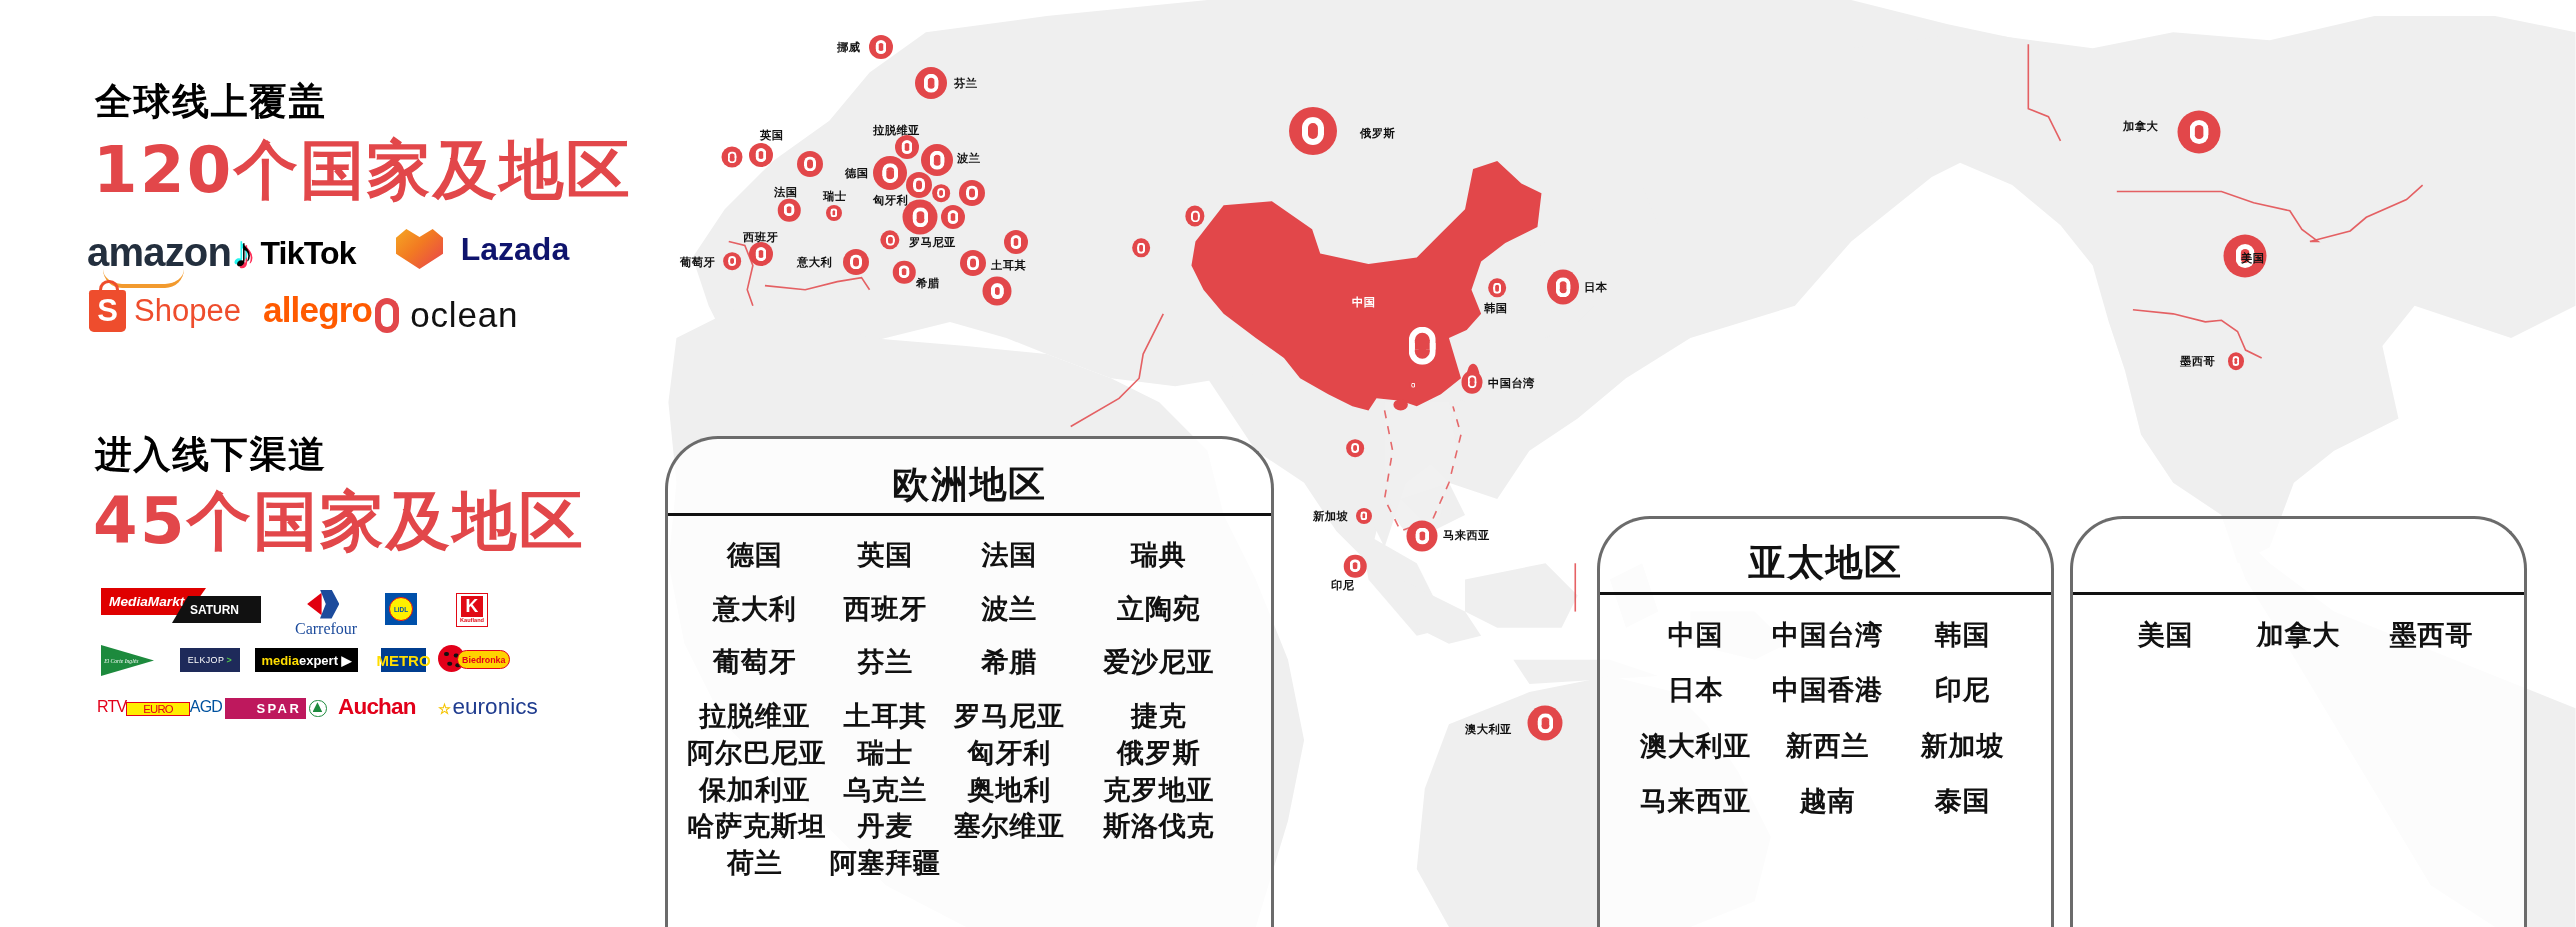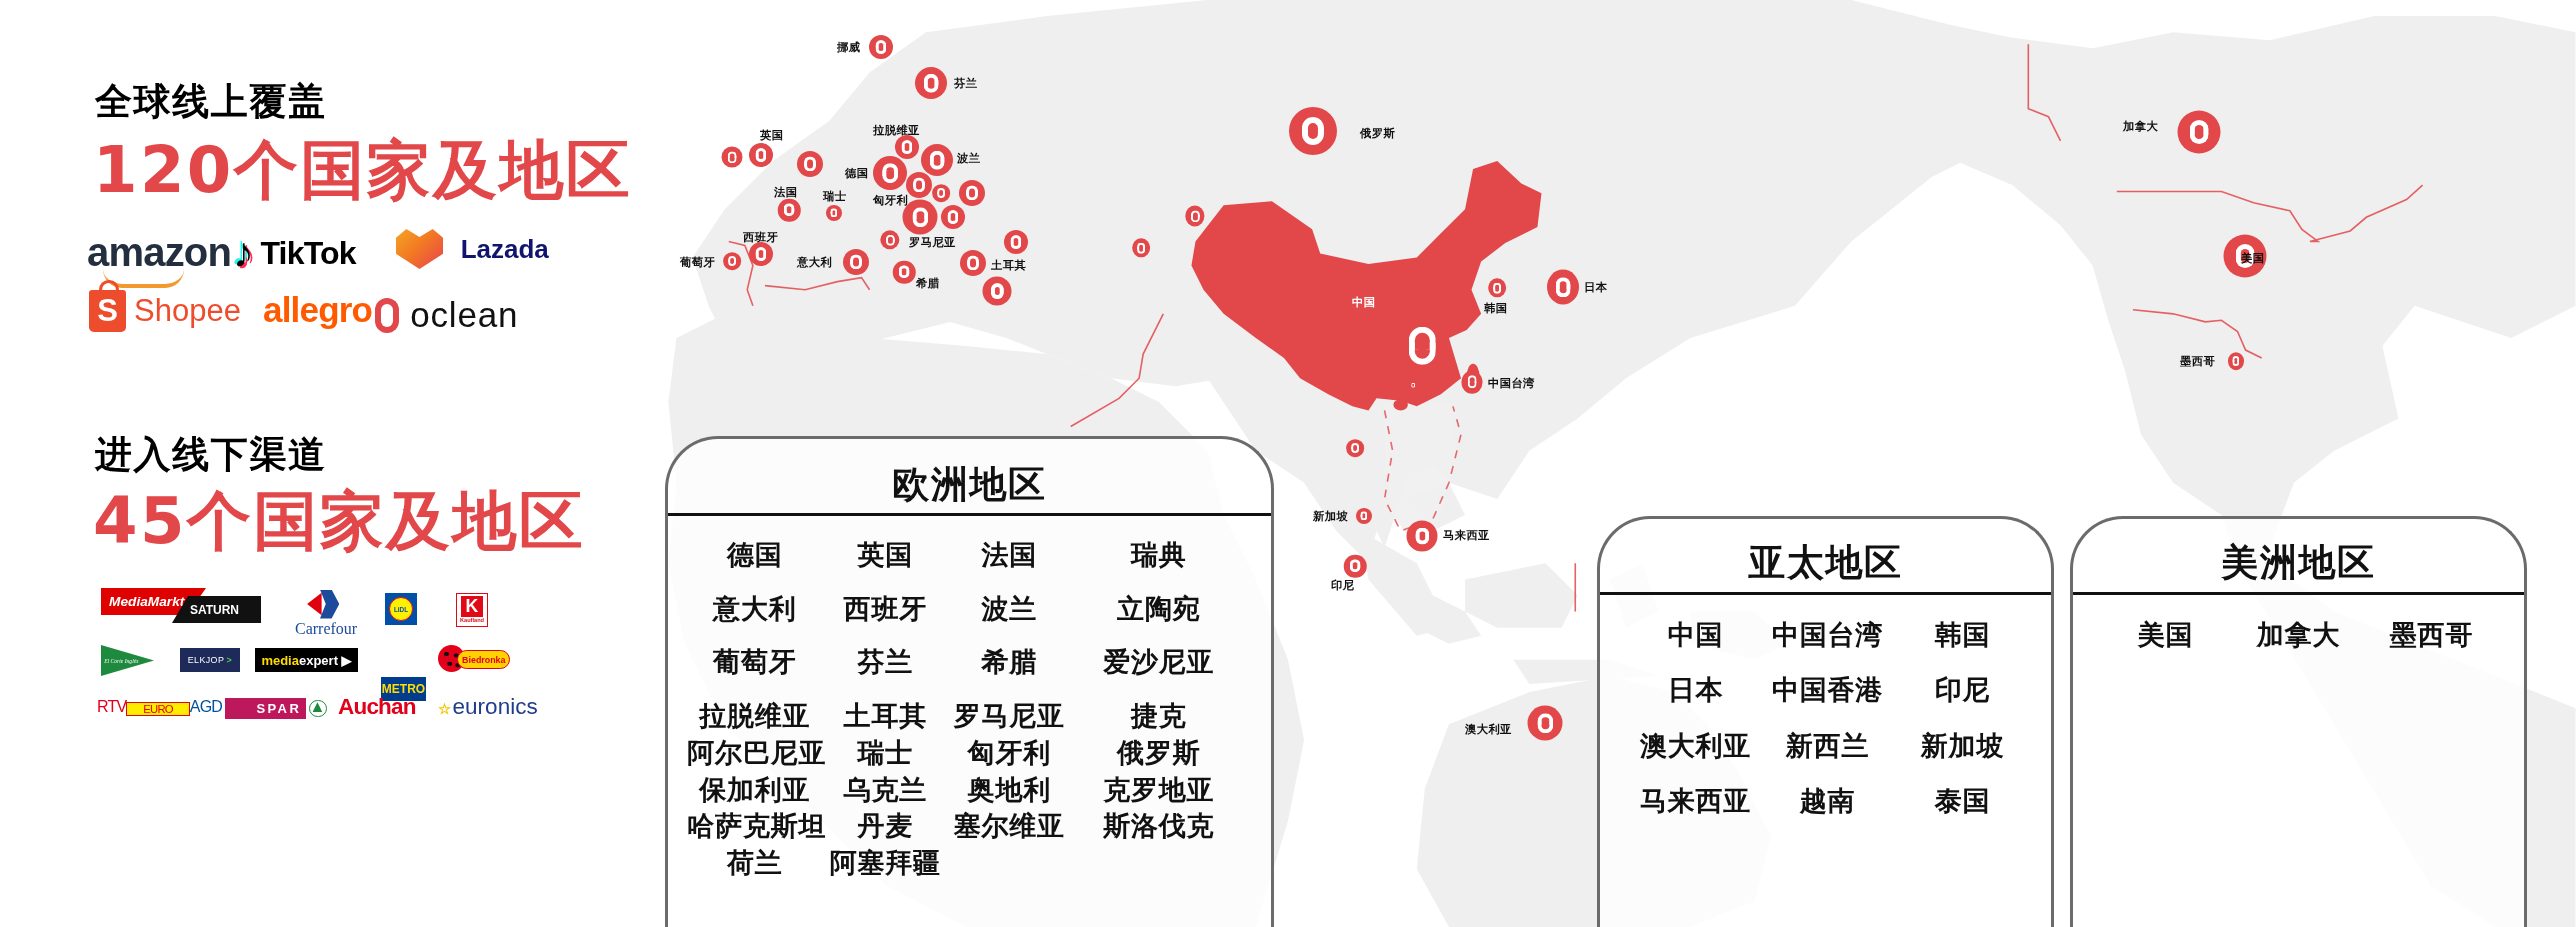--- a/index.html
+++ b/index.html
@@ -26,21 +26,21 @@
   .h-black { position: absolute; left: 95px; font-weight: bold; font-size: 37px; color: #000; letter-spacing: 1.6px; z-index: 4; }
   .h-red { position: absolute; left: 93px; font-weight: bold; font-size: 64px; color: #e2474a; letter-spacing: 2.4px; z-index: 4; line-height: 1; }
 
   .logo { position: absolute; z-index: 4; display: flex; align-items: center; font-family: "Liberation Sans", sans-serif; white-space: nowrap; }
   .amazon-txt { font-weight: bold; font-size: 40px; color: #232f3e; letter-spacing: -0.8px; line-height: 1; position: relative; }
   .amazon-smile { position: absolute; left: 16px; bottom: -16px; width: 81px; height: 19.3px; border-bottom: 4.8px solid #f29a2e; border-radius: 0 0 48px 48px; }
   .tiktok-note { font-size: 42px; font-weight: bold; color: #000; text-shadow: -2.4px -1.6px 0 #25f4ee, 2.4px 1.6px 0 #fe2c55; line-height: 1; margin-right: 6.4px; }
   .tiktok-txt { font-size: 32px; font-weight: bold; color: #000; letter-spacing: -0.8px; }
   .lazada-heart { width: 47px; height: 40px; position: relative; margin-right: 17.7px; }
   .lazada-heart::before { content: ""; position: absolute; left: 0; top: 0; width: 47px; height: 40px; background: linear-gradient(135deg, #f5a623 0%, #f27a22 45%, #e8414f 100%); clip-path: polygon(0 22%, 22% 0, 50% 20%, 78% 0, 100% 22%, 100% 62%, 50% 100%, 0 62%); }
-  .lazada-txt { font-size: 26px; color: #0f146d; font-weight: bold; letter-spacing: 0; }
+  .lazada-txt { font-size: 32px; color: #0f146d; font-weight: bold; letter-spacing: 0; }
   .shopee-bag { width: 37px; height: 42px; background: #ee4d2d; border-radius: 3.2px 3.2px 4.8px 4.8px; color: #fff; font-size: 31px; font-weight: bold; display: flex; align-items: center; justify-content: center; margin-right: 8px; position: relative; }
   .shopee-bag::before { content: ""; position: absolute; top: -9.7px; left: 9.7px; width: 14.5px; height: 13px; border: 3.2px solid #ee4d2d; border-bottom: 0; border-radius: 9.7px 9.7px 0 0; }
   .shopee-txt { font-size: 31px; color: #ee4d2d; }
   .allegro-txt { font-size: 35px; color: #ff5a00; font-weight: bold; letter-spacing: -0.8px; }
   .oclean-mark { width: 24px; height: 35px; position: relative; margin-right: 11.3px; --rw: 6.4px; }
   .oclean-mark::before, .oclean-mark::after { content: ""; position: absolute; left: 0; right: 0; border: solid #e2474a; }
   .oclean-mark::before { top: 0; height: 42%; border-width: var(--rw) var(--rw) 0 var(--rw); border-radius: 804px 804px 0 0; }
   .oclean-mark::after { bottom: 0; height: 42%; border-width: 0 var(--rw) var(--rw) var(--rw); border-radius: 0 0 804px 804px; }
   .oclean-txt { font-size: 35px; color: #111; letter-spacing: 0.8px; }
 
@@ -56,21 +56,21 @@
   .lidl { position: absolute; z-index: 4; width: 32px; height: 32px; background: #0050aa; display: flex; align-items: center; justify-content: center; }
   .lidl span { width: 24px; height: 24px; border-radius: 50%; background: #fff000; border: 1.6px solid #e60a14; color: #0050aa; font-size: 6.4px; font-weight: bold; display: flex; align-items: center; justify-content: center; font-family: "Liberation Sans", sans-serif; }
   .kaufland { position: absolute; z-index: 4; width: 32px; height: 34px; border: 1.6px solid #e10915; background: #fff; display: flex; flex-direction: column; align-items: center; justify-content: flex-start; }
   .kaufland .k { width: 22.5px; height: 21px; background: #e10915; color: #fff; font-weight: bold; font-size: 17.7px; line-height: 21px; text-align: center; margin-top: 1.6px; font-family: "Liberation Sans", sans-serif; }
   .kaufland .kt { font-size: 5.6px; color: #e10915; font-weight: bold; font-family: "Liberation Sans", sans-serif; }
   .eci { position: absolute; z-index: 4; width: 53px; height: 31px; background: #1d8a3d; clip-path: polygon(0 0, 100% 50%, 0 100%); color: #fff; font-size: 5.6px; font-style: italic; display: flex; align-items: center; padding-left: 3.2px; font-family: "Liberation Serif", serif; }
   .elkjop { position: absolute; z-index: 4; width: 60px; height: 24px; background: #1e2a5a; color: #fff; font-size: 8.9px; display: flex; align-items: center; justify-content: center; font-family: "Liberation Sans", sans-serif; letter-spacing: 0.4px; }
   .elkjop b { color: #50c84b; margin-left: 2.4px; }
   .mediaexpert { position: absolute; z-index: 4; width: 103px; height: 24px; background: #000; color: #ffdd00; font-size: 13px; font-weight: bold; display: flex; align-items: center; justify-content: center; font-family: "Liberation Sans", sans-serif; }
   .mediaexpert i { font-style: normal; color: #fff; }
-  .metro { position: absolute; z-index: 4; width: 45px; height: 24px; background: #003d8f; color: #ffdd00; font-size: 12px; font-weight: bold; display: flex; align-items: center; justify-content: center; font-family: "Liberation Sans", sans-serif; margin-top: 29px; }
+  .metro { position: absolute; z-index: 4; width: 45px; height: 24px; background: #003d8f; color: #ffdd00; font-size: 15px; font-weight: bold; display: flex; align-items: center; justify-content: center; font-family: "Liberation Sans", sans-serif; }
   .biedronka { position: absolute; z-index: 4; width: 74px; height: 32px; }
   .biedronka .bug { position: absolute; left: 0; top: 3.2px; width: 27px; height: 27px; border-radius: 50%; background: #e2001a; }
   .biedronka .bug::after { content: ""; position: absolute; left: 6.4px; top: 6.4px; width: 4.8px; height: 4.8px; border-radius: 50%; background: #111; box-shadow: 9.7px 1.6px 0 #111, 3.2px 9.7px 0 #111, 11.3px 11.3px 0 #111; }
   .biedronka .pill { position: absolute; left: 19.3px; top: 8px; width: 53px; height: 19.3px; background: #ffd200; border: 1.6px solid #e2001a; border-radius: 11.3px; color: #e2001a; font-size: 8.9px; font-weight: bold; display: flex; align-items: center; justify-content: center; font-family: "Liberation Sans", sans-serif; }
   .rtv { position: absolute; z-index: 4; display: flex; align-items: flex-end; font-family: "Liberation Sans", sans-serif; font-weight: normal; font-size: 16px; letter-spacing: -0.8px; }
   .rtv .r { color: #e2001a; }
   .rtv .e { background: #ffed00; color: #e2001a; border: 1.6px solid #e2001a; font-size: 11.3px; padding: 0 16px; }
   .rtv .a { color: #00529f; }
   .spar { position: absolute; z-index: 4; display: flex; align-items: center; }
   .spar .bar { width: 81px; height: 21px; background: #be185d; color: #fff; font-weight: bold; font-size: 13px; letter-spacing: 2.4px; display: flex; align-items: center; justify-content: flex-end; padding-right: 4.8px; font-family: "Liberation Sans", sans-serif; }
@@ -411,21 +411,20 @@
     <span class="cell">澳大利亚</span>
     <span class="cell">新西兰</span>
     <span class="cell">新加坡</span>
     <span class="cell">马来西亚</span>
     <span class="cell">越南</span>
     <span class="cell">泰国</span>
   </div>
 </section>
 
 <section class="panel" style="left:2070px;top:516px;width:457px;height:419px">
-  <div class="ptitle" style="top:19.3px">美洲地区</div>
   <div class="pdiv" style="top:73px"></div>
   <div class="grid" style="top:98px;grid-template-columns:137px 129px 137px;padding-left:24px;row-gap:19.3px">
     <span class="cell">美国</span>
     <span class="cell">加拿大</span>
     <span class="cell">墨西哥</span>
   </div>
 </section>
 
 
 </body></html>

